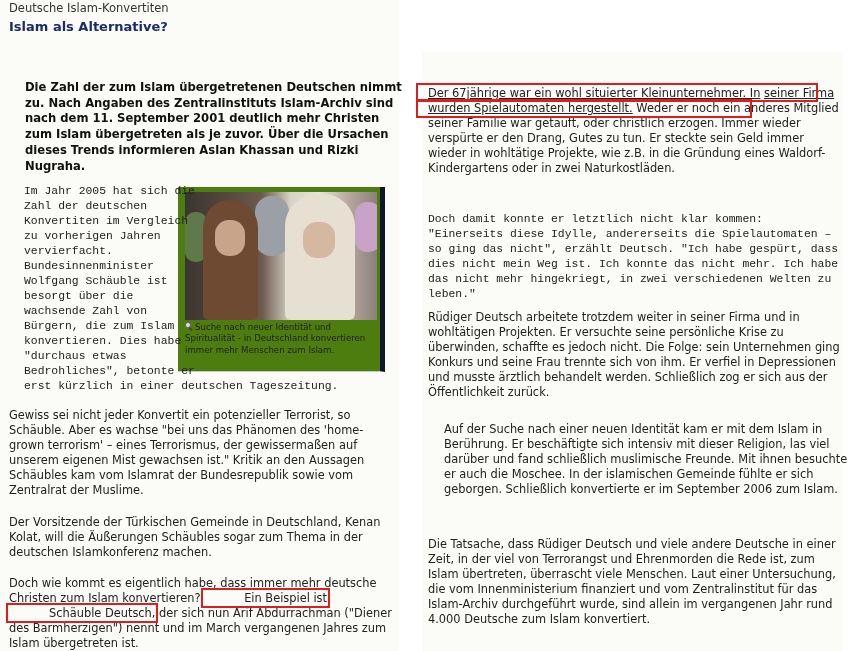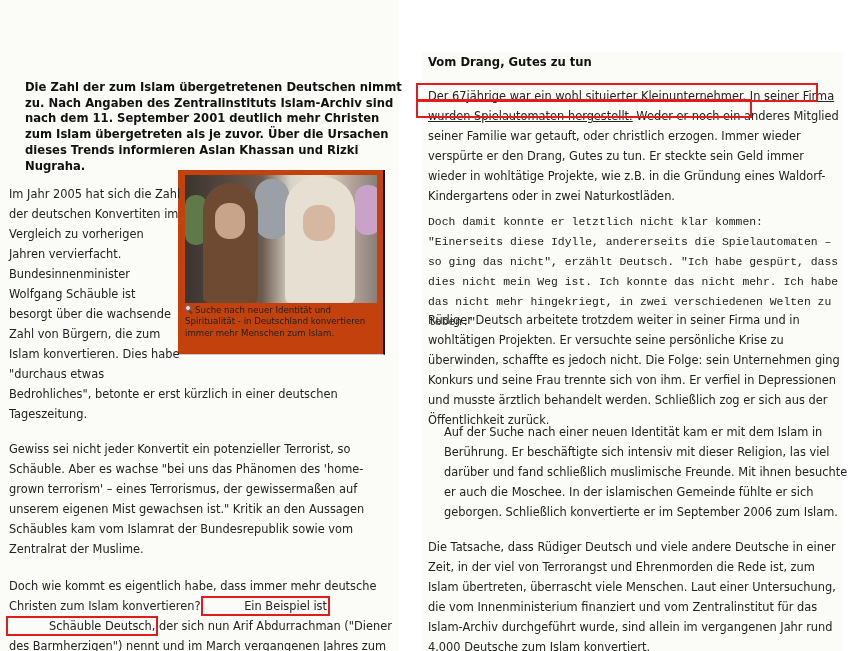--- a/index.html
+++ b/index.html
@@ -24,33 +24,33 @@
   }
   .title {
     position: absolute; left: 9px; top: 19px;
     font-size: 13px; font-weight: bold; color: #1b2a6b;
   }
   .lead {
     position: absolute; left: 25px; top: 80px; width: 385px;
     font-size: 11.6px; font-weight: bold; line-height: 15.7px; color: #111;
   }
   .body-text {
-    font-size: 11.4px; line-height: 20px; color: #222;
+    font-size: 11.4px; line-height: 15px; color: #222;
   }
   .p1 {
-    position: absolute; left: 9px; top: 184px; width: 385px;
+    position: absolute; left: 24px; top: 184px; width: 385px; font-family: Liberation Mono, monospace;
   }
   .float-fig {
     float: right; width: 206px; height: 186px; margin-left: 6px; margin-top: -1px;
     position: relative;
   }
   .figure {
-    position: absolute; left: 178px; top: 170px; width: 207px; height: 185px;
-    background: #c2410c;
-    border-right: 2px solid #0f172a; border-bottom: 1px solid #c9c9c9;
+    position: absolute; left: 178px; top: 187px; width: 207px; height: 185px;
+    background: #4d7c0f;
+    border-right: 5px solid #0f172a; border-bottom: 1px solid #c9c9c9;
     box-sizing: border-box;
   }
   .photo {
     position: absolute; left: 7px; top: 5px; width: 192px; height: 128px;
     background: linear-gradient(90deg, #3a3530 0%, #5a4a40 25%, #6b5a4e 40%, #d8d2c6 55%, #e9e4da 70%, #b9a7a0 85%, #8a8078 100%);
     overflow: hidden;
   }
   .photo .scarf1 { position:absolute; left:18px; top:8px; width:55px; height:120px; border-radius:28px 28px 6px 6px; background:#6e4a33; }
   .photo .face1 { position:absolute; left:30px; top:28px; width:30px; height:36px; border-radius:14px; background:#c8a48a; }
   .photo .scarf2 { position:absolute; left:100px; top:2px; width:70px; height:126px; border-radius:32px 32px 6px 6px; background:#e6dfd2; }
@@ -86,20 +86,22 @@
   }
   .rp-p { position: absolute; left: 6px; width: 412px; }
   .hlbox {
     position: absolute; border: 2.5px solid #e11c1c; box-sizing: border-box; pointer-events: none;
   }
 </style>
 </head>
 <body>
 
 <div class="left-panel">
+  <div class="kicker">Deutsche Islam-Konvertiten</div>
+  <div class="title">Islam als Alternative?</div>
   <div class="lead">Die Zahl der zum Islam übergetretenen Deutschen nimmt zu. Nach Angaben des Zentralinstituts Islam-Archiv sind nach dem 11. September 2001 deutlich mehr Christen zum Islam übergetreten als je zuvor. Über die Ursachen dieses Trends informieren Aslan Khassan und Rizki Nugraha.</div>
 
   <div class="figure">
     <div class="photo">
       <div class="bg5"></div>
         <div class="bg3"></div>
         <div class="bg4"></div>
       <div class="scarf1"></div>
         <div class="face1"></div>
       <div class="scarf2"></div>
@@ -108,30 +110,30 @@
     <div class="caption">
       <span class="mag-icon"></span><span>Suche nach neuer Identität und Spiritualität - in Deutschland konvertieren immer mehr Menschen zum Islam.</span>
     </div>
   </div>
 
   <div class="p1 body-text">
     <div class="float-fig"></div>
     <span>Im Jahr 2005 hat sich die Zahl der deutschen Konvertiten im Vergleich zu vorherigen Jahren vervierfacht. Bundesinnenminister Wolfgang Schäuble ist besorgt über die wachsende Zahl von Bürgern, die zum Islam konvertieren. Dies habe "durchaus etwas Bedrohliches", betonte er erst kürzlich in einer deutschen Tageszeitung.</span>
   </div>
 
-  <div class="p-after body-text" style="top:439px;">Gewiss sei nicht jeder Konvertit ein potenzieller Terrorist, so Schäuble. Aber es wachse "bei uns das Phänomen des 'home-grown terrorism' – eines Terrorismus, der gewissermaßen auf unserem eigenen Mist gewachsen ist." Kritik an den Aussagen Schäubles kam vom Islamrat der Bundesrepublik sowie vom Zentralrat der Muslime.</div>
+  <div class="p-after body-text" style="top:408px;">Gewiss sei nicht jeder Konvertit ein potenzieller Terrorist, so Schäuble. Aber es wachse "bei uns das Phänomen des 'home-grown terrorism' – eines Terrorismus, der gewissermaßen auf unserem eigenen Mist gewachsen ist." Kritik an den Aussagen Schäubles kam vom Islamrat der Bundesrepublik sowie vom Zentralrat der Muslime.</div>
+  <div class="p-after body-text" style="top:515px;">Der Vorsitzende der Türkischen Gemeinde in Deutschland, Kenan Kolat, will die Äußerungen Schäubles sogar zum Thema in der deutschen Islamkonferenz machen.</div>
 
   <div class="p-after body-text" style="top:576px;">
     <span>Doch wie kommt es eigentlich habe, dass immer mehr deutsche Christen zum Islam konvertieren? </span><span class="hl">Ein Beispiel ist</span>
     <span class="hl">Schäuble Deutsch,</span><span> der sich nun Arif Abdurrachman ("Diener des Barmherzigen") nennt und im March vergangenen Jahres zum Islam übergetreten ist.</span>
   </div>
 </div>
 
 <div class="right-panel">
-  <div class="rp-title">Vom Drang, Gutes zu tun</div>
 
   <div class="rp-p body-text" style="top:34px;">
     <span class="hl-under">Der 67jährige war ein wohl situierter Kleinunternehmer. In</span>
     <span class="hl-under">seiner Firma wurden Spielautomaten hergestellt.</span><span> Weder er noch ein anderes Mitglied seiner Familie war getauft, oder christlich erzogen. Immer wieder verspürte er den Drang, Gutes zu tun. Er steckte sein Geld immer wieder in wohltätige Projekte, wie z.B. in die Gründung eines Waldorf-Kindergartens oder in zwei Naturkostläden.</span>
   </div>
   <div class="hlbox" style="left:-6px; top:31px; width:402px; height:19px;"></div>
   <div class="hlbox" style="left:-6px; top:47px; width:336px; height:19px;"></div>
 
   <div class="rp-p body-text" style="top:160px;font-family:Liberation Mono, monospace;">Doch damit konnte er letztlich nicht klar kommen: "Einerseits diese Idylle, andererseits die Spielautomaten – so ging das nicht", erzählt Deutsch. "Ich habe gespürt, dass dies nicht mein Weg ist. Ich konnte das nicht mehr. Ich habe das nicht mehr hingekriegt, in zwei verschiedenen Welten zu leben."</div>
   <div class="rp-p body-text" style="top:258px;">Rüdiger Deutsch arbeitete trotzdem weiter in seiner Firma und in wohltätigen Projekten. Er versuchte seine persönliche Krise zu überwinden, schaffte es jedoch nicht. Die Folge: sein Unternehmen ging Konkurs und seine Frau trennte sich von ihm. Er verfiel in Depressionen und musste ärztlich behandelt werden. Schließlich zog er sich aus der Öffentlichkeit zurück.</div>

